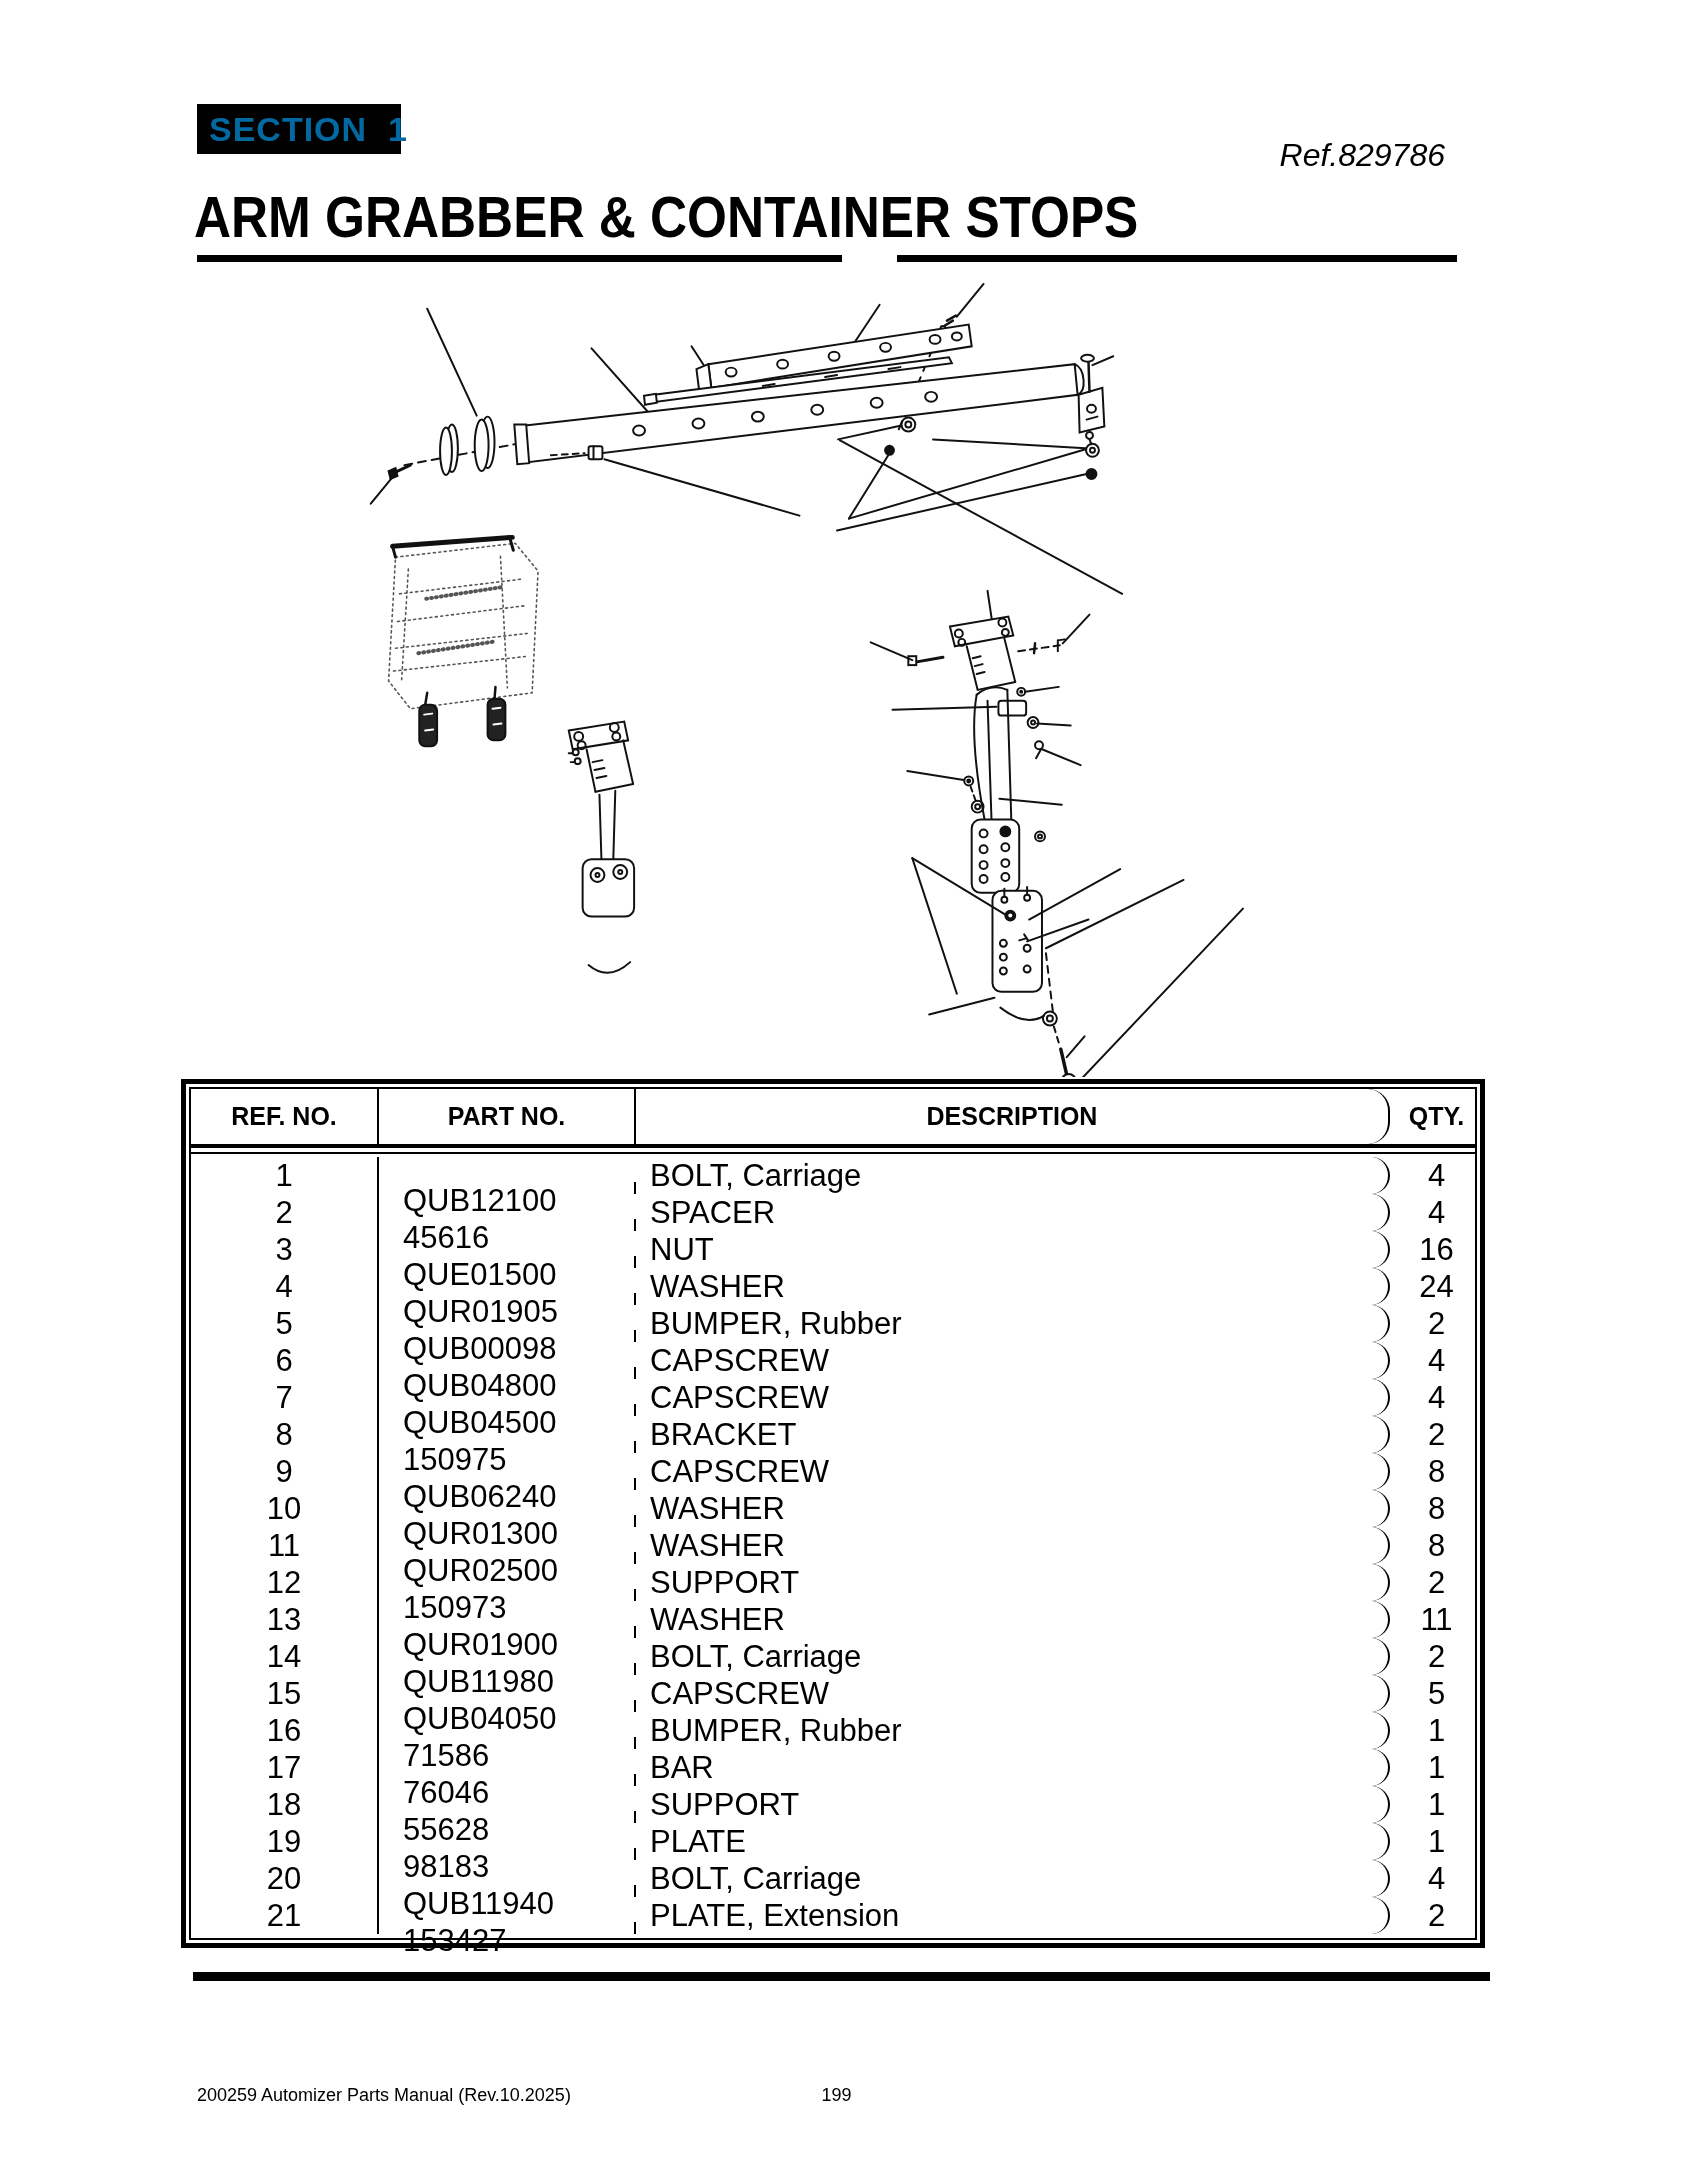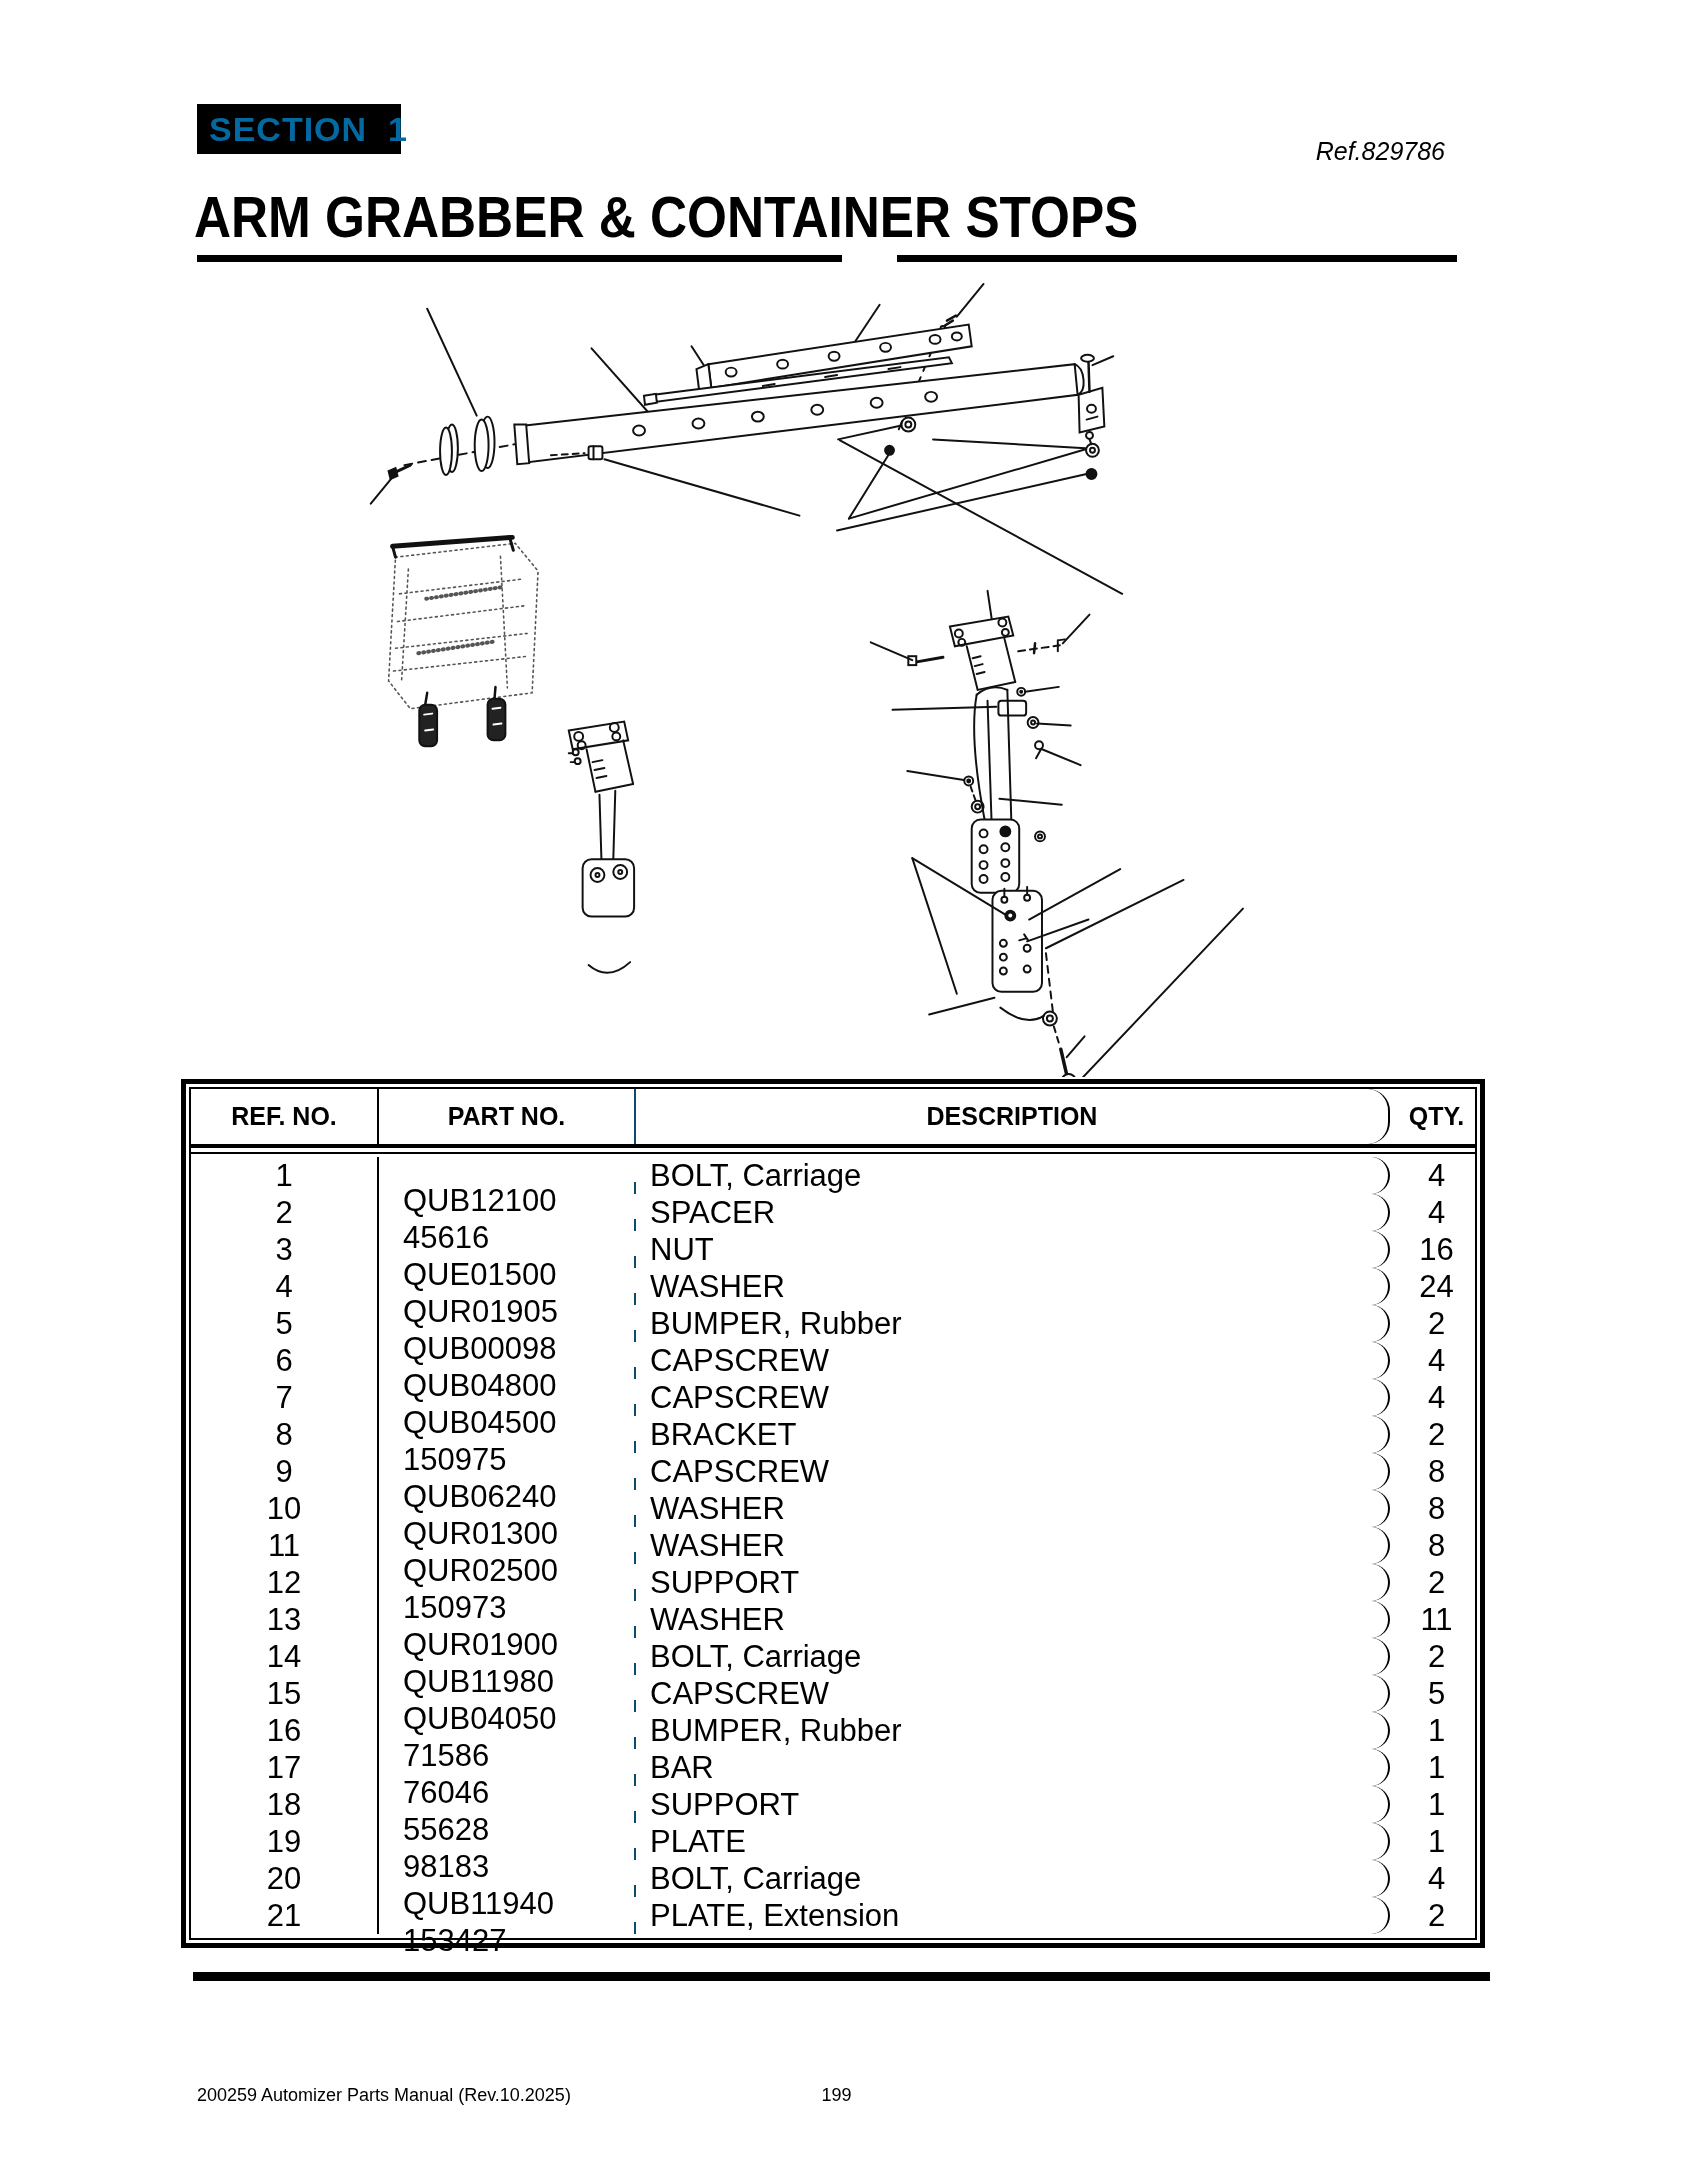--- a/index.html
+++ b/index.html
@@ -4,39 +4,39 @@
 <style>
   html,body{margin:0;padding:0;background:#fff;}
   body{width:1683px;height:2178px;position:relative;overflow:hidden;
        font-family:"Liberation Sans", sans-serif;color:#000;}
 
   .section-box{position:absolute;left:197px;top:104px;width:204px;height:50px;
     background:#000;color:#0369a1;font-weight:bold;font-size:34px;
     display:flex;align-items:center;padding-left:12px;box-sizing:border-box;
     white-space:pre;letter-spacing:1px;}
   .ref-label{position:absolute;left:1168px;top:137px;width:277px;text-align:right;
-    font-style:italic;font-size:25px;}
+    font-style:italic;font-size:32px;}
   .page-title{position:absolute;left:194px;top:184px;font-size:57px;font-weight:bold;
     white-space:nowrap;transform:scaleX(0.9);transform-origin:left center;letter-spacing:0;}
   .rule{position:absolute;top:255px;height:7px;background:#000;}
   .rule-left{left:197px;width:645px;}
   .rule-right{left:897px;width:560px;}
 
   .diagram{position:absolute;left:149px;top:275px;width:1386px;height:802px;}
 
   .parts-table{position:absolute;left:181px;top:1079px;width:1304px;box-sizing:border-box;
     border:5px solid #000;padding:3px;background:#fff;}
   .table-inner{border:2px solid #000;}
   .thead{display:flex;font-weight:bold;font-size:25px;height:59px;align-items:center;
     border-bottom:4px solid #000;box-sizing:border-box;}
   .head-sep{height:4px;border-bottom:2px solid #000;}
   .cell{box-sizing:border-box;}
   .c-ref{width:188px;text-align:center;border-right:2px solid #000;align-self:stretch;
     display:flex;align-items:center;justify-content:center;}
-  .c-part{width:257px;border-right:2px solid #0c4a6e;align-self:stretch;
+  .c-part{width:257px;border-right:2px solid #000000;align-self:stretch;
     display:flex;align-items:center;justify-content:center;}
   .c-desc{flex:1;border-right:2px solid #000;align-self:stretch;
     display:flex;align-items:center;justify-content:center;border-radius:22px;}
   .c-qty{width:85px;text-align:center;display:flex;align-items:center;justify-content:center;padding-left:8px;}
   .tbody{font-size:31px;padding-top:3px;padding-bottom:4px;}
   .trow{display:flex;height:37px;line-height:37px;}
   .trow .c-ref{display:block;line-height:37px;}
   .trow .c-part{display:block;justify-content:flex-start;padding-left:24px;text-align:left;line-height:37px;margin-top:25px;}
   .trow .c-desc{display:block;justify-content:flex-start;padding-left:14px;text-align:left;line-height:37px;}
   .trow .c-qty{display:block;line-height:37px;text-align:center;}

